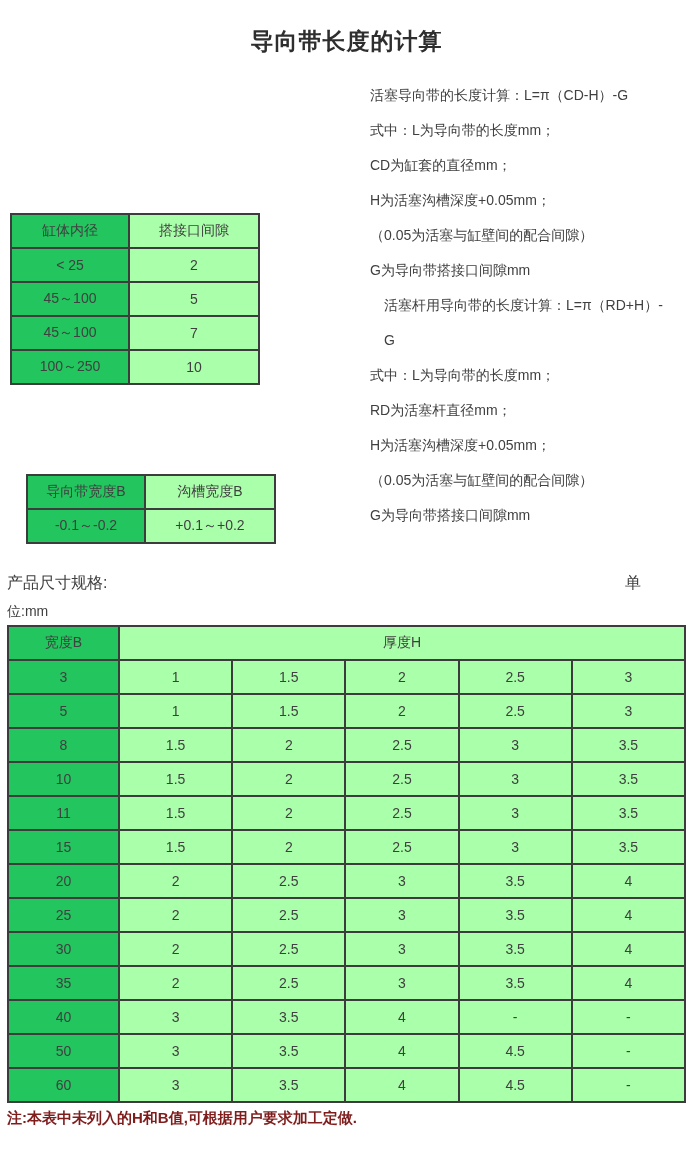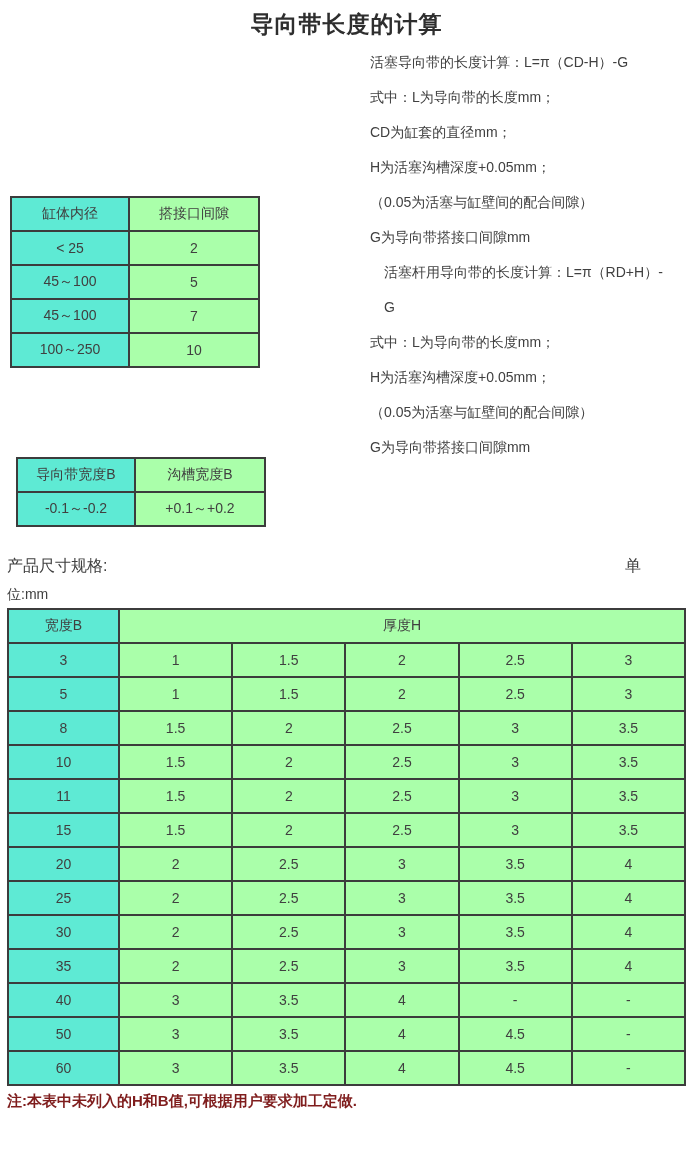--- a/index.html
+++ b/index.html
@@ -6,32 +6,32 @@
   html, body { margin: 0; padding: 0; }
   body {
     width: 693px;
     height: 1168px;
     background: #ffffff;
     font-family: "Liberation Sans", "DejaVu Sans", sans-serif;
     color: #404040;
     overflow: hidden;
   }
   .page-title {
-    margin: 9px 0 0 0;
+    margin: 26px 0 0 0;
     text-align: center;
     font-size: 23px;
     font-weight: bold;
     color: #2e2e2e;
     letter-spacing: 1px;
   }
   .top-section { position: relative; height: 538px; }
   .formula-notes {
     position: absolute;
     left: 370px;
-    top: 36px;
+    top: 52px;
     width: 322px;
   }
   .note-line {
     font-size: 14px;
     line-height: 35px;
     height: 35px;
     white-space: nowrap;
     color: #404040;
   }
   .note-line.indent { padding-left: 14px; }
@@ -39,24 +39,24 @@
   td {
     border: 2px solid #3c3c3c;
     text-align: center;
     vertical-align: middle;
     font-size: 14px;
     color: #404040;
     height: 34px;
     padding: 0 2px;
     overflow: hidden;
   }
-  td.yellow { background: #5eead4; }
+  td.yellow { background: #22c55e; }
   td.green  { background: #AAFFAA; }
   .gap-table   { position: absolute; left: 10px; top: 187px; width: 248px; }
-  .width-table { position: absolute; left: 16px; top: 448px; width: 248px; }
+  .width-table { position: absolute; left: 26px; top: 448px; width: 248px; }
   .gap-table col.c1, .width-table col.c1 { width: 118px; }
   .gap-table col.c2, .width-table col.c2 { width: 130px; }
   .spec-block { position: relative; margin: 0 0 0 7px; width: 686px; }
   .spec-line1 { position: relative; height: 37px; line-height: 37px; font-size: 16px; }
   .spec-unit-start { position: absolute; left: 618px; top: 0; }
   .spec-line2 { height: 24px; line-height: 20px; font-size: 14px; }
   .size-table { margin: 0 14px 0 7px; width: 679px; }
   .size-table col.colB { width: 111px; }
   .footnote {
     margin: 6px 0 0 7px;
@@ -74,20 +74,21 @@
   <div class="formula-notes">
       <div class="note-line">活塞导向带的长度计算：L=π（CD-H）-G</div>
       <div class="note-line">式中：L为导向带的长度mm；</div>
       <div class="note-line">CD为缸套的直径mm；</div>
       <div class="note-line">H为活塞沟槽深度+0.05mm；</div>
       <div class="note-line">（0.05为活塞与缸壁间的配合间隙）</div>
       <div class="note-line">G为导向带搭接口间隙mm</div>
       <div class="note-line indent">活塞杆用导向带的长度计算：L=π（RD+H）-</div>
       <div class="note-line indent">G</div>
       <div class="note-line">式中：L为导向带的长度mm；</div>
+      <div class="note-line">RD为活塞杆直径mm；</div>
       <div class="note-line">H为活塞沟槽深度+0.05mm；</div>
       <div class="note-line">（0.05为活塞与缸壁间的配合间隙）</div>
       <div class="note-line">G为导向带搭接口间隙mm</div>
     </div>
 
   <table class="gap-table">
     <colgroup>
         <col class="c1">
         <col class="c2">
       </colgroup>

